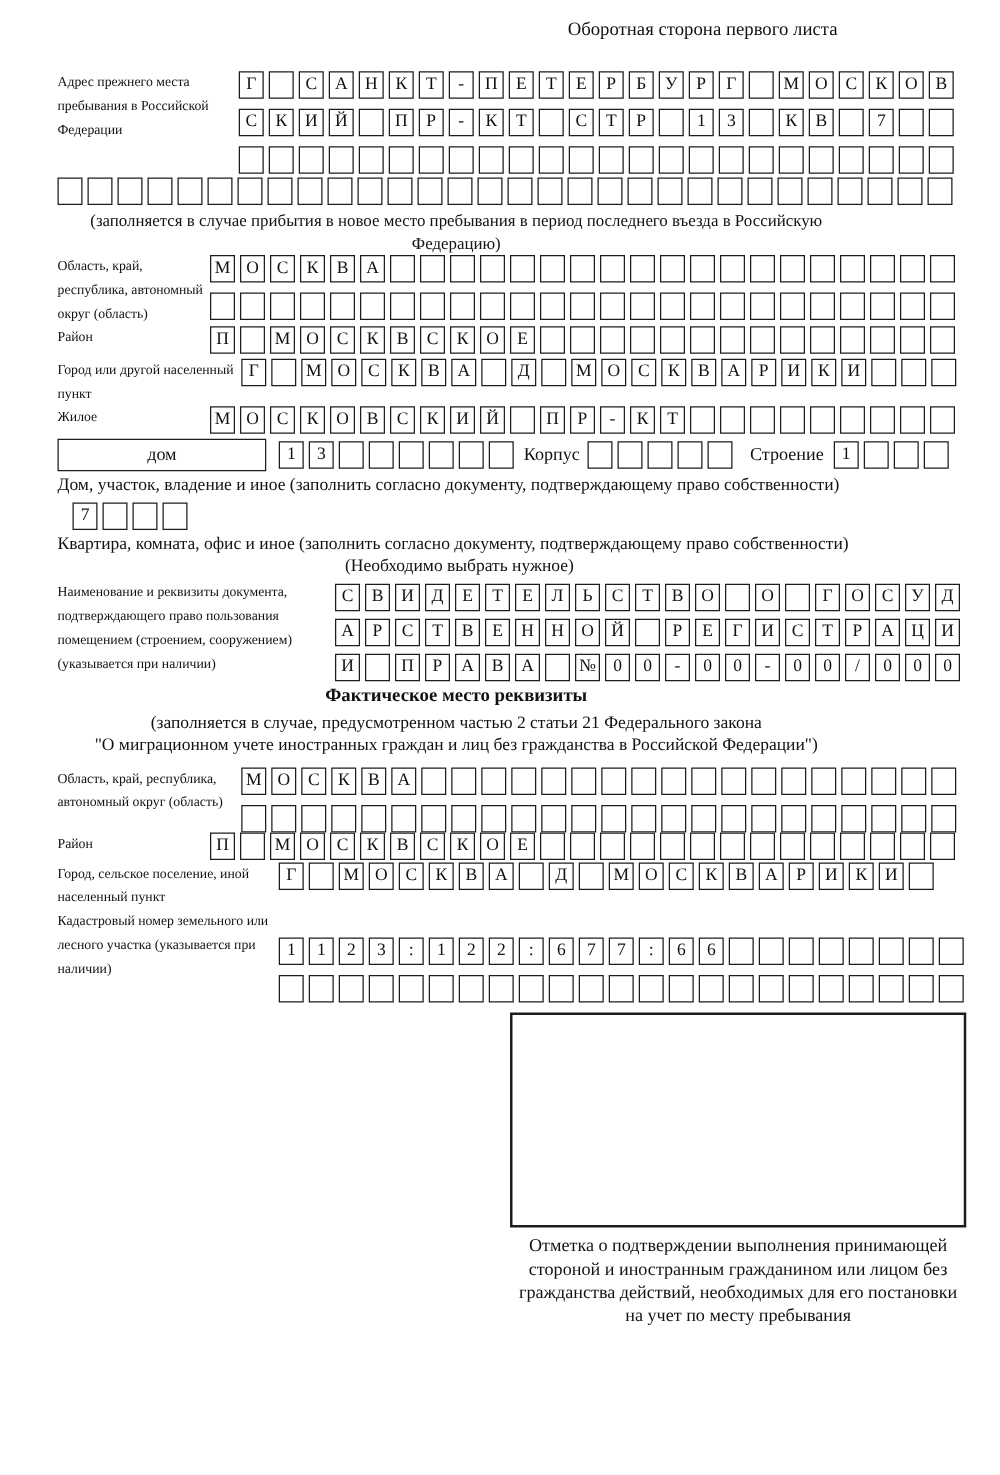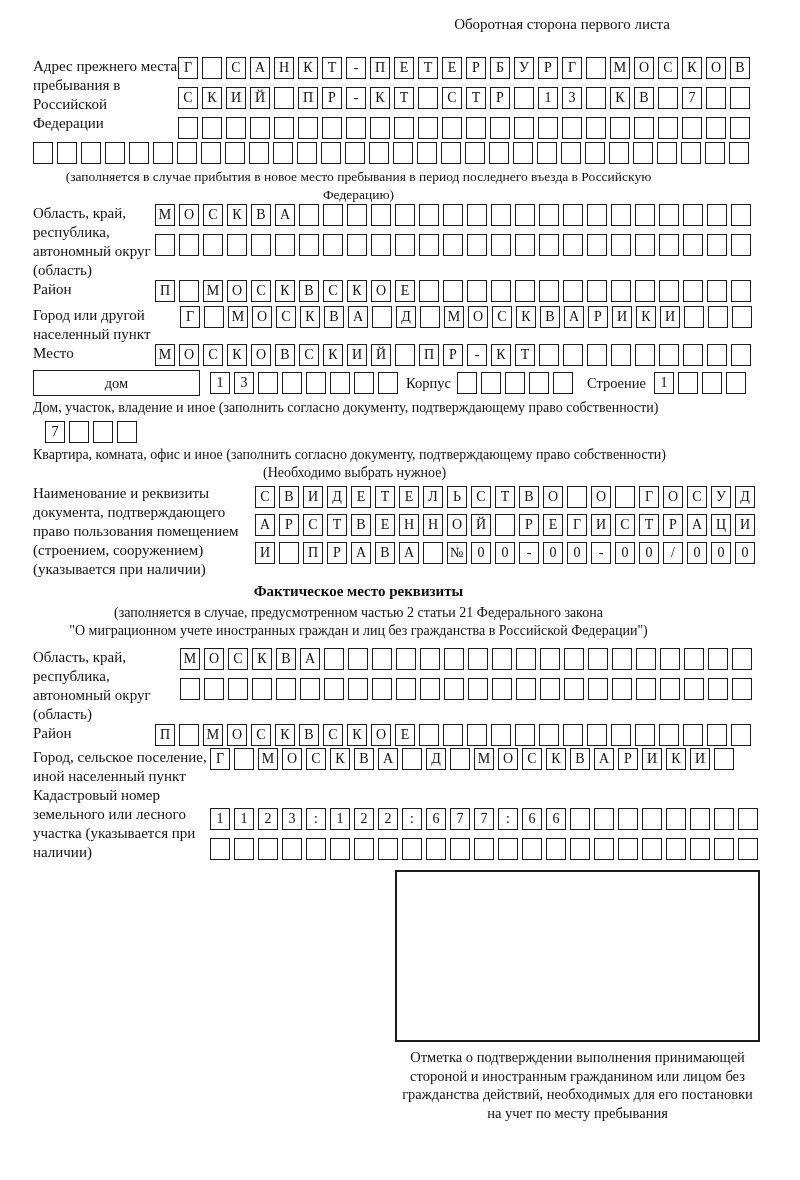--- a/index.html
+++ b/index.html
@@ -1,26 +1,26 @@
 <!DOCTYPE html>
 <html><head>
 <meta charset="utf-8">
 <style>
   * { margin:0; padding:0; box-sizing:border-box; }
   html,body { background:#fff; }
   body {
     width:800px; height:1180px; overflow:hidden; position:relative;
     font-family:"Liberation Serif","DejaVu Serif",serif; color:#111;
   }
-  .page { width:729px; height:1180px; padding:16px 45px 0 33px; }
+  .page { width:729px; height:1180px; padding:16px 45px 0 46px; }
 
   .header-note { text-align:right; font-size:15px; padding-right:14px; margin-bottom:24px; }
 
   .frow { display:flex; align-items:flex-start; }
-  .flabel { flex:0 0 auto; font-size:15px; line-height:19px; }
+  .flabel { flex:0 0 auto; font-size:11px; line-height:19px; }
   .cellcol { display:flex; flex-direction:column; gap:8px; }
   .cells { display:flex; gap:4px; }
   .cell {
     width:20px; height:22px; border:1.6px solid #1c1c1c; background:#fff;
     display:inline-flex; align-items:center; justify-content:center;
     font-size:14px; line-height:1; flex:0 0 auto;
   }
   .cb { width:22px; height:24px; font-size:15px; }
 
   .note-center { text-align:center; font-size:13.5px; line-height:18px; }
@@ -293,21 +293,21 @@
         <span class="cell">И</span>
         <span class="cell">К</span>
         <span class="cell">И</span>
         <span class="cell"></span>
         <span class="cell"></span>
         <span class="cell"></span>
       </div>
   </div>
 
   <div class="frow mb4">
-    <div class="flabel w122">Место</div>
+    <div class="flabel w122">Жилое</div>
     <div class="cells">
         <span class="cell">М</span>
         <span class="cell">О</span>
         <span class="cell">С</span>
         <span class="cell">К</span>
         <span class="cell">О</span>
         <span class="cell">В</span>
         <span class="cell">С</span>
         <span class="cell">К</span>
         <span class="cell">И</span>

